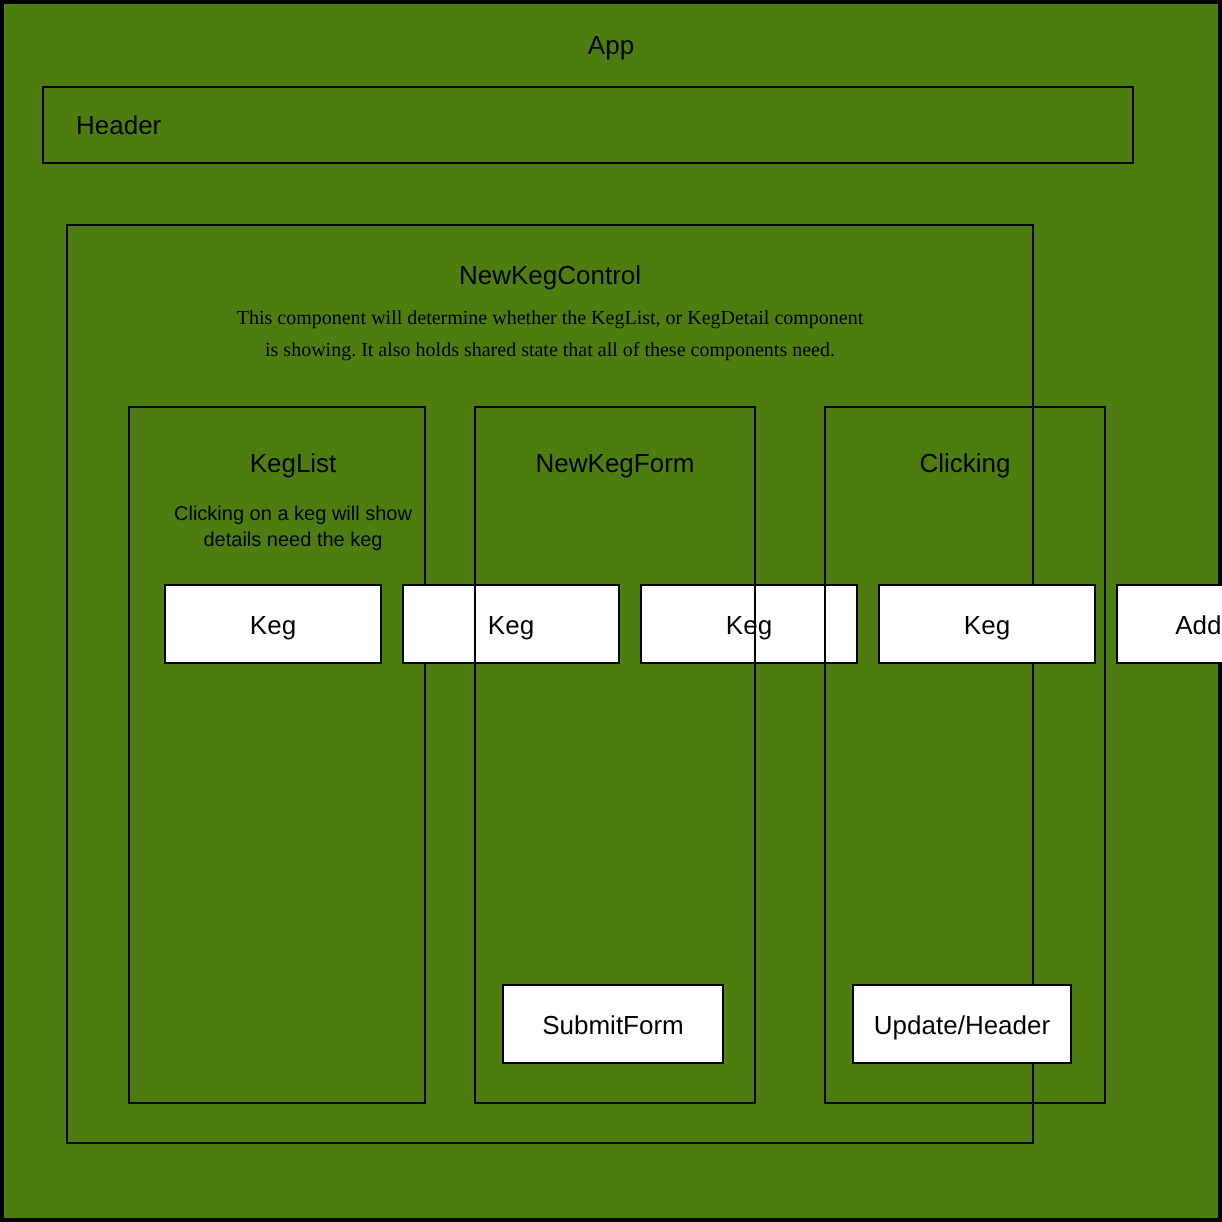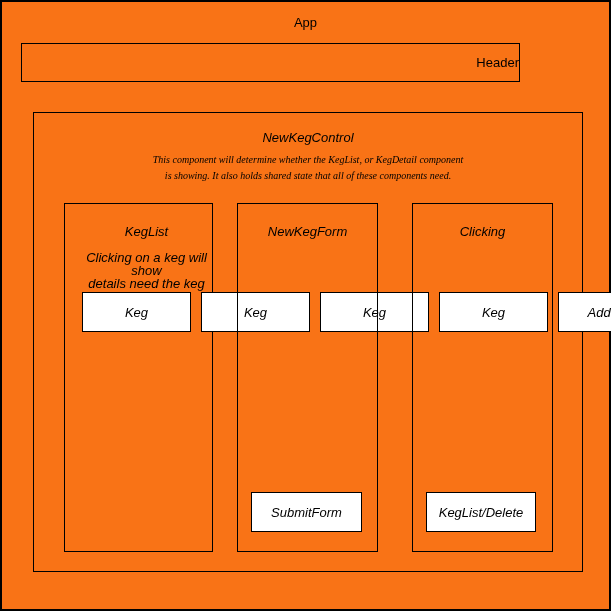--- a/index.html
+++ b/index.html
@@ -8,37 +8,36 @@
     width: 611px; height: 611px;
     font-family: "Liberation Sans", sans-serif;
     color: #000000;
     position: relative;
     overflow: hidden;
   }
   .canvas {
     position: absolute; left: 0; top: 0;
     width: 611px; height: 611px;
     border: 2px solid #000000;
-    background: #f97316;
+    background: #4d7c0f;
   }
   .label { text-align: center; font-size: 13px; line-height: 15px; }
   .app-label {
     position: absolute; top: 13px; left: 0; width: 100%;
   }
   .header-box {
     position: absolute; left: 19px; top: 41px;
-    width: 499px; height: 39px;
+    width: 546px; height: 39px;
     border: 1.5px solid #000000;
-    display: flex; align-items: center; justify-content: flex-end;
+    display: flex; align-items: center; justify-content: flex-start; padding-left: 16px;
   }
   .control-box {
     position: absolute; left: 31px; top: 110px;
-    width: 550px; height: 460px;
+    width: 484px; height: 460px;
     border: 1.5px solid #000000;
-    font-style: italic;
   }
   .control-title {
     margin-top: 17px;
   }
   .control-desc {
     margin-top: 7px;
     font-family: "Liberation Serif", serif;
     font-size: 10px; line-height: 16px;
     text-align: center;
   }
@@ -46,21 +45,21 @@
     position: absolute; top: 90px;
     height: 349px;
     border: 1.5px solid #000000;
   }
   .col-keglist  { left: 30px;  width: 149px; padding-left: 16px; }
   .col-form     { left: 203px; width: 141px; }
   .col-detail   { left: 378px; width: 141px; }
   .col-title { margin-top: 20px; }
   .col-note {
     margin-top: 12px;
-    font-size: 13px; line-height: 13px;
+    font-size: 10px; line-height: 13px;
     text-align: center;
   }
   .keg-stack {
     position: absolute; left: 17px; top: 88px;
     display: flex; flex-direction: row; gap: 10px;
   }
   .btn-box {
     border: 1.5px solid #000000;
     background: #ffffff;
     display: flex; align-items: center; justify-content: center;
@@ -124,18 +123,18 @@
     <div class="column col-form">
       <div class="label col-title">NewKegForm</div>
       <div class="btn-box submit-box">
         <span>SubmitForm</span>
       </div>
     </div>
 
     <div class="column col-detail">
       <div class="label col-title">Clicking</div>
       <div class="btn-box update-box">
-        <span>KegList/Delete</span>
+        <span>Update/Header</span>
       </div>
     </div>
 
   </div>
 </div>
 
 </body></html>

